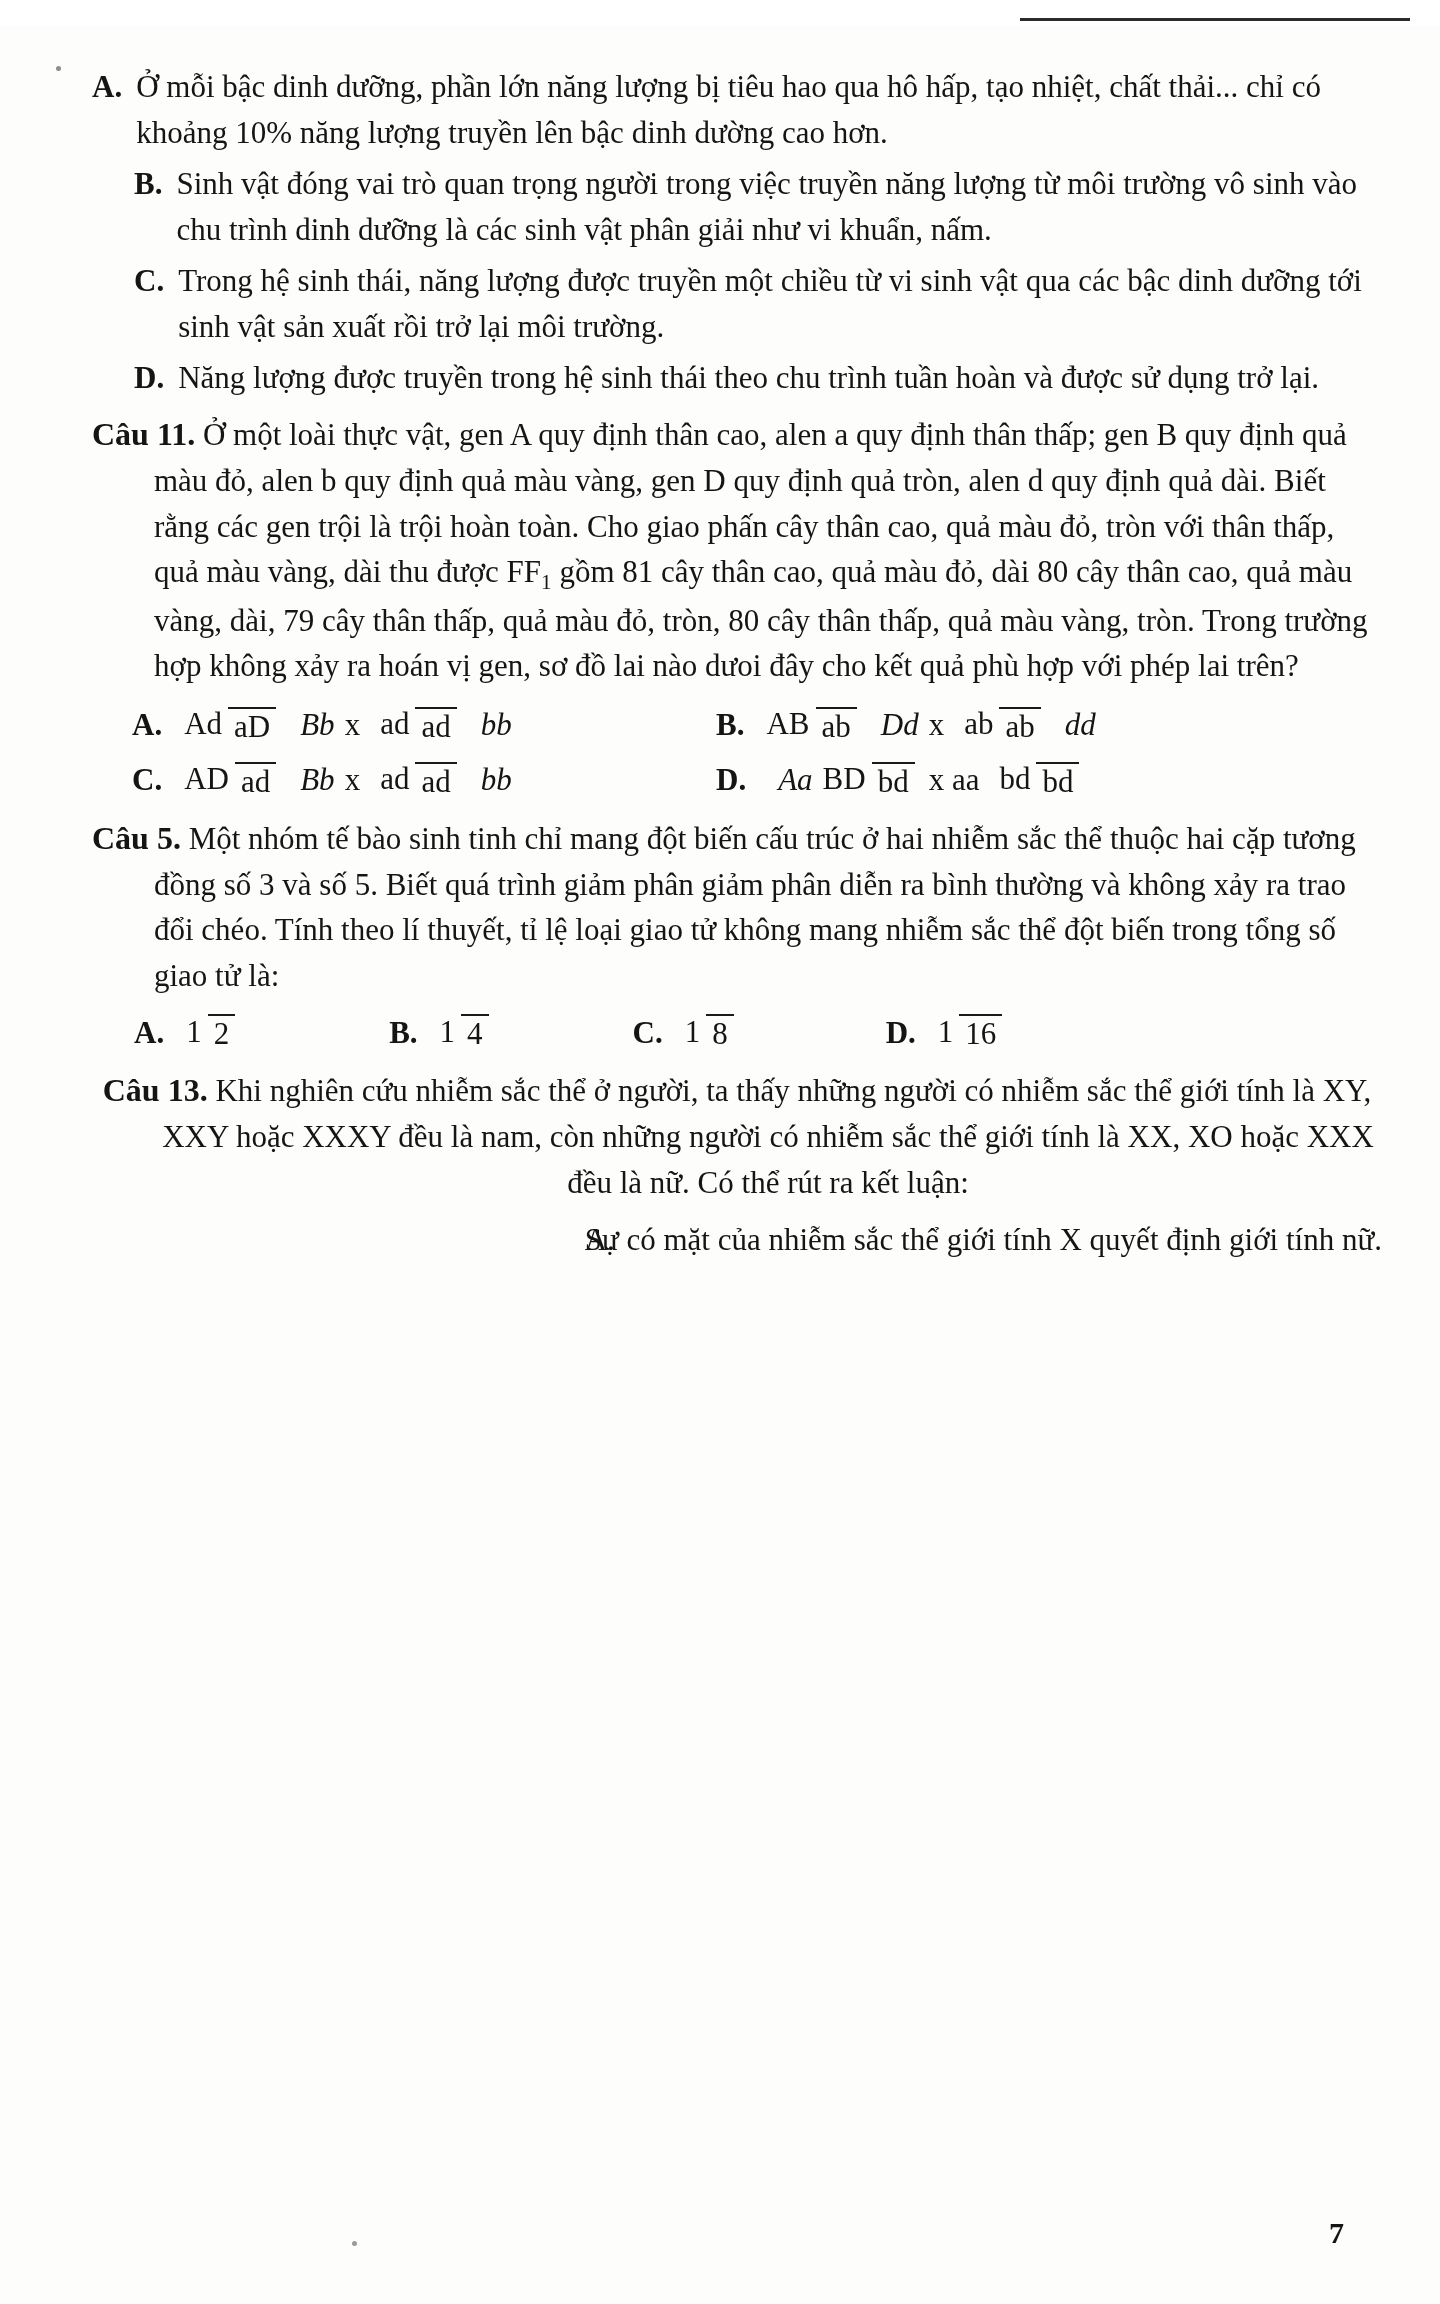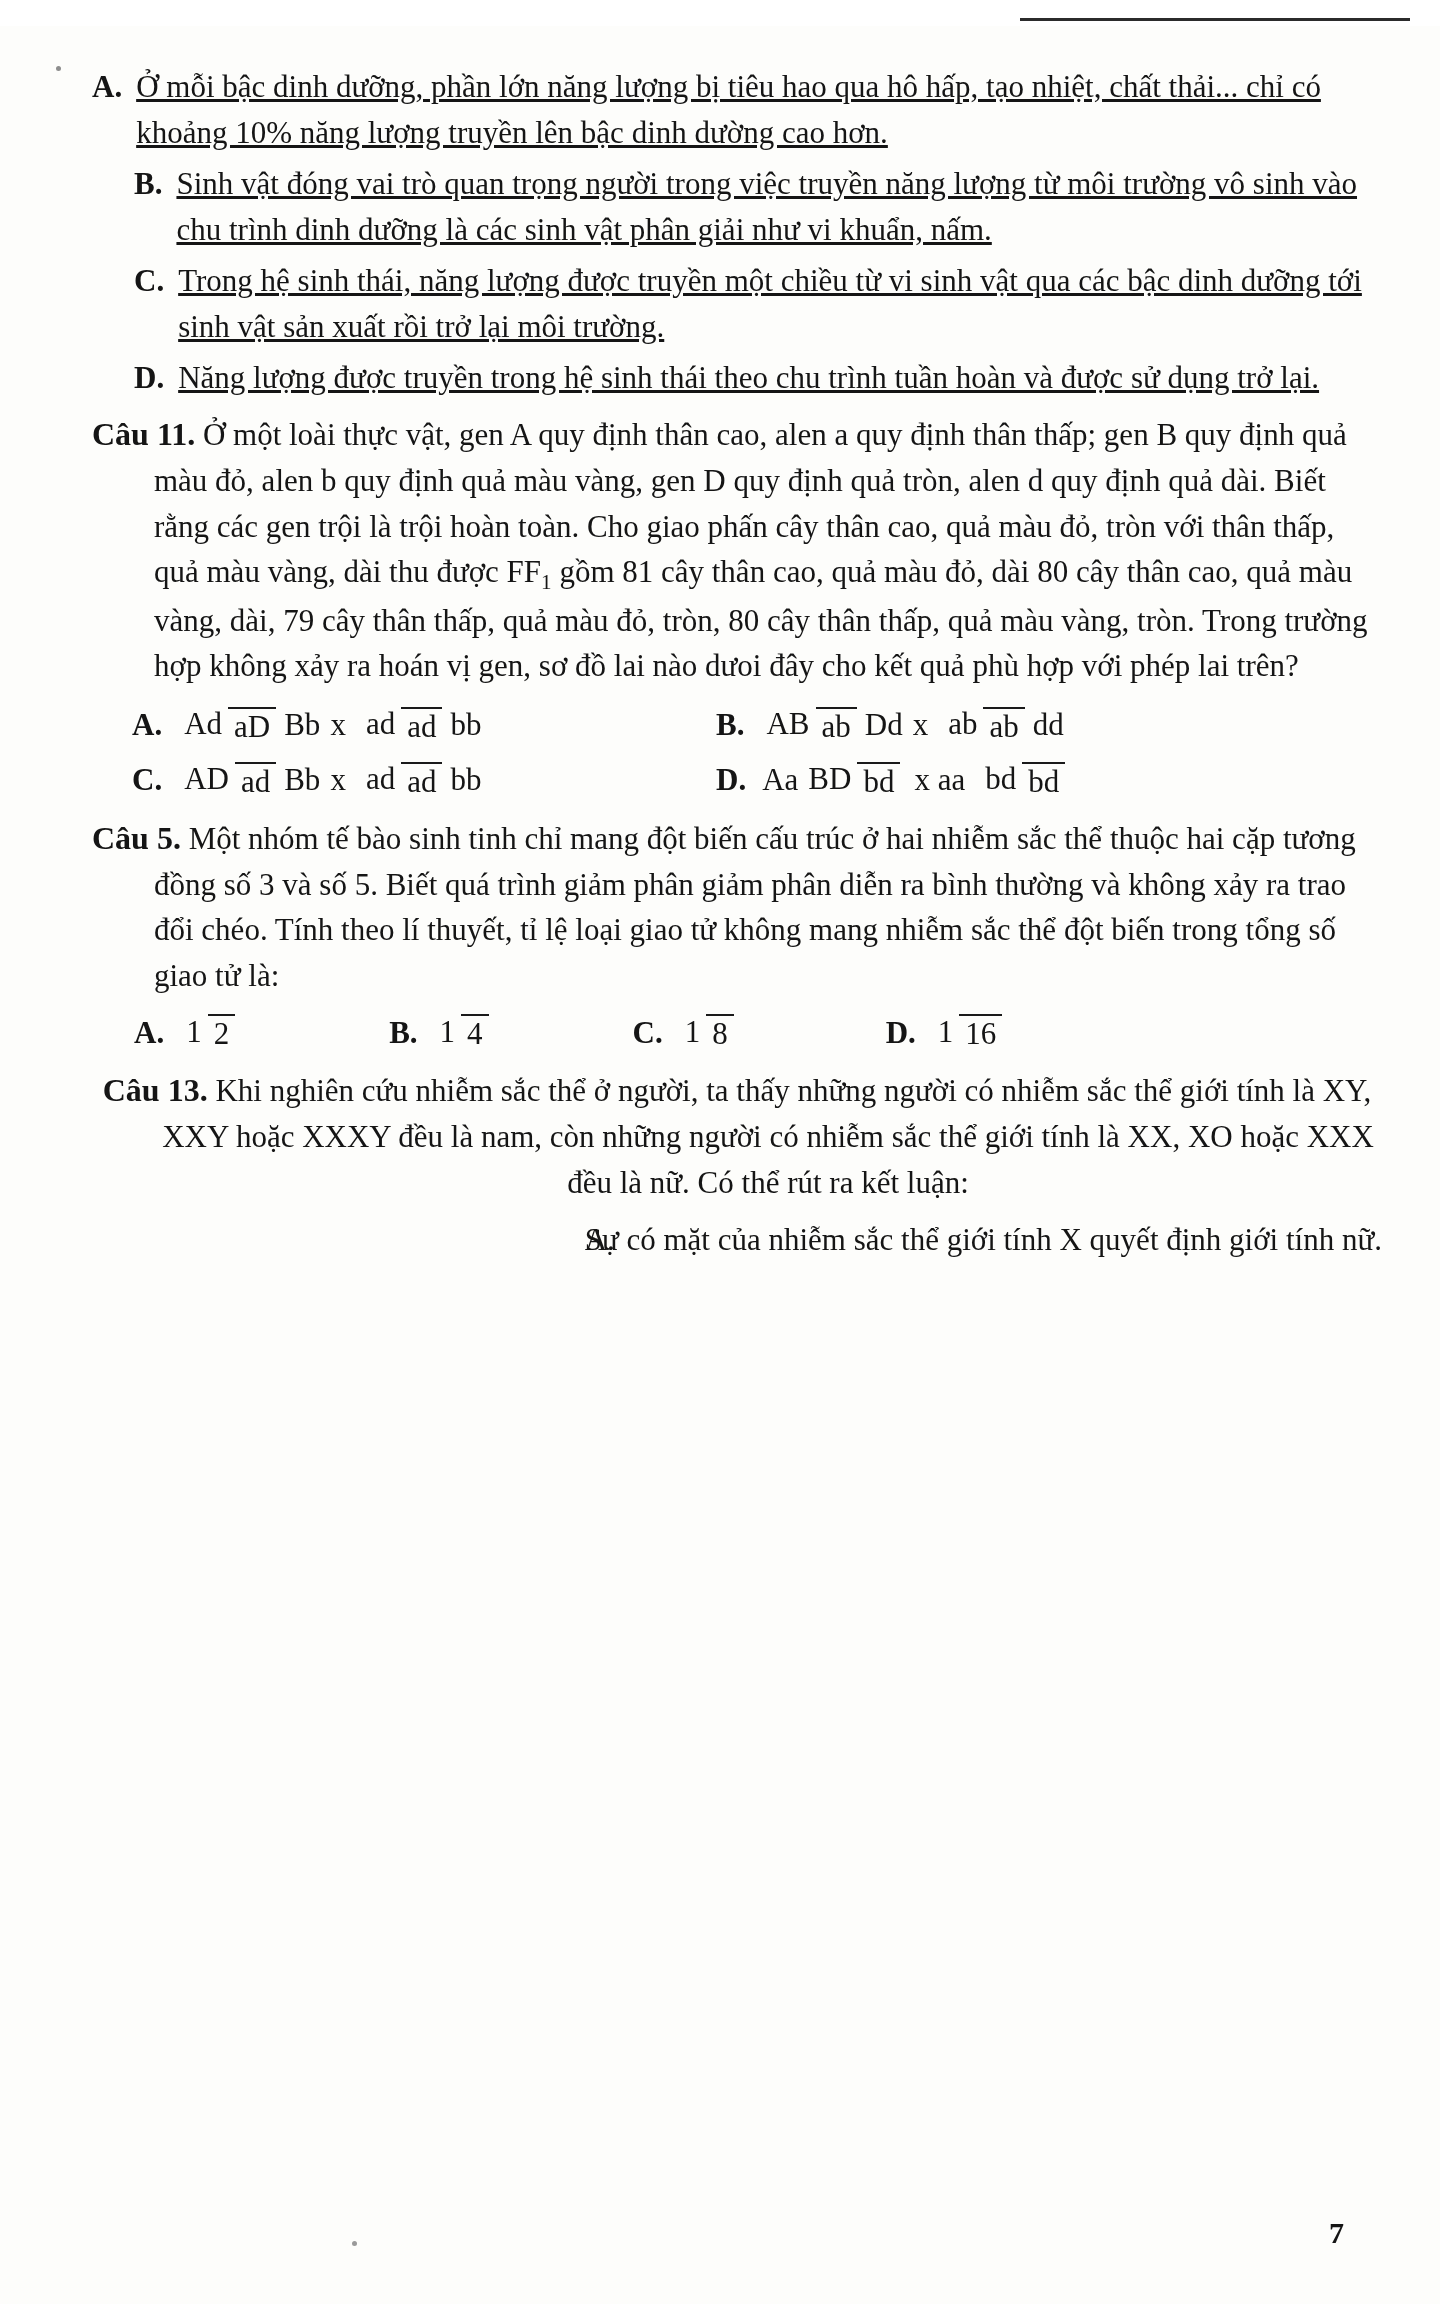--- a/index.html
+++ b/index.html
@@ -50,21 +50,20 @@
     align-items: flex-start;
     margin-top: 6px;
   }
   .opt-letter {
     flex: 0 0 auto;
     font-weight: 700;
     padding-right: 14px;
   }
   .opt-body {
     flex: 1 1 auto;
-    text-decoration: underline;
   }
   .indent-A { padding-left: 42px; }
   .q-head {
     font-weight: 700;
     font-size: 32px;
   }
   .para {
     margin-top: 2px;
   }
   .hang {
@@ -98,21 +97,22 @@
     line-height: 1.06;
   }
   .frac .num {
     padding: 0 6px 1px 6px;
   }
   .frac .den {
     padding: 2px 6px 0 6px;
     border-top: 2.5px solid #1a1a1a;
   }
   .after {
-    margin-left: 4px;
+    margin-left: 20px;
+    font-style: italic;
   }
   .mid {
     margin: 0 10px;
   }
   .q11-ans {
     margin-top: 18px;
   }
   .q11-row {
     display: flex;
     align-items: flex-start;

